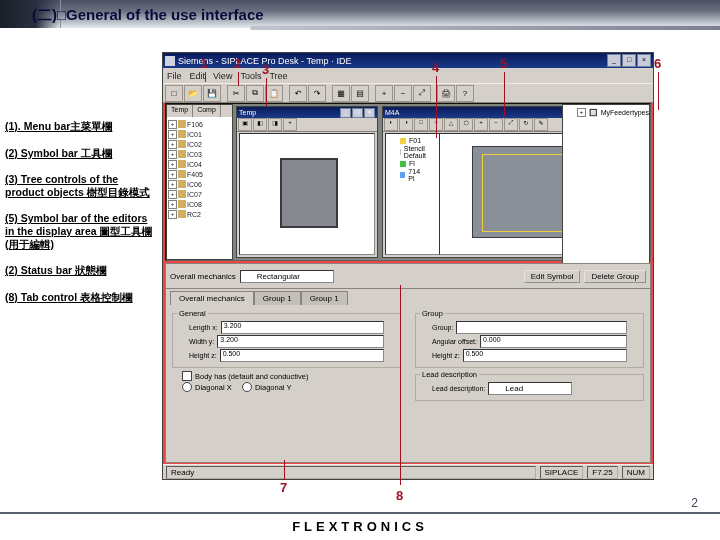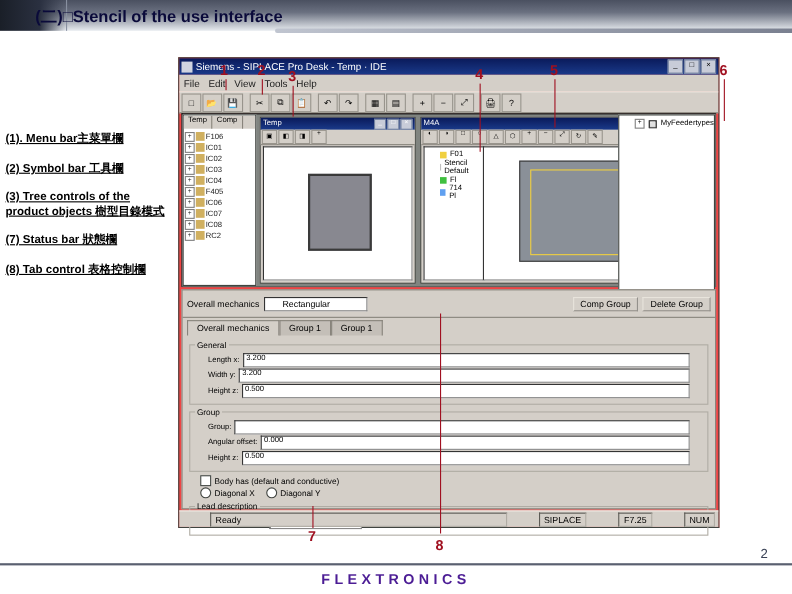--- a/index.html
+++ b/index.html
@@ -101,89 +101,90 @@
     top: 210px; left: 2px; right: 2px; bottom: 16px;
     background: #d4cfc8;
     border: 1px solid #88847c;
   }
   .prop-top { display: flex; height: 20px; align-items: center; gap: 4px; padding: 2px 4px; font-size: 8px; border-bottom: 1px solid #88847c; }
   .dropdown { background: #fff; border: 1px inset #888; padding: 1px 16px; font-size: 8px; min-width: 60px; cursor: pointer; }
   .prop-btn { background: #d4cfc8; border: 1px outset #e8e4dc; padding: 1px 6px; font-size: 8px; cursor: pointer; }
   .prop-tabs { height: 16px; display: flex; font-size: 8px; align-items: flex-end; padding: 0 4px; gap: 0; }
   .ptab { padding: 2px 8px; background: #c4bfb8; border: 1px solid #88847c; border-bottom: none; cursor: pointer; }
   .ptab.active { background: #d4cfc8; }
-  .prop-body { padding: 4px; font-size: 7.5px; display: grid; grid-template-columns: 1fr; gap: 2px 10px; }
+  .prop-body { padding: 4px; font-size: 7.5px; display: grid; grid-template-columns: 1fr 1fr; gap: 2px 10px; }
   .fieldset { border: 1px groove #b0aca4; padding: 2px 4px 4px; }
   .fieldset legend { font-size: 7.5px; padding: 0 2px; }
   .fld-row { display: flex; align-items: center; gap: 3px; margin: 1px 12px; }
   .fld-lbl { flex: 0 0 auto; font-size: 7px; }
   .fld-in { flex: 1; background: #fff; border: 1px inset #888; padding: 0 2px; font-size: 7px; height: 11px; }
   .radio { width: 8px; height: 8px; border: 1px solid #404440; border-radius: 50%; background: #fff; }
   .statusbar {
     position: absolute; left: 0; right: 0; bottom: 0; height: 14px;
     background: #d4cfc8; border-top: 1px solid #f0ece4;
     display: flex; align-items: center; font-size: 8px; padding: 0 3px; gap: 4px;
   }
-  .stat-cell { border: 1px inset #b0aca4; padding: 0 4px; height: 11px; line-height: 11px; background: #d4cfc8; margin-left: 25px; }
+  .stat-cell { border: 1px inset #b0aca4; padding: 0 4px; height: 11px; line-height: 11px; background: #d4cfc8; }
   .marker {
     position: absolute;
     font-size: 13px; font-weight: bold; color: #a01020;
   }
   .marker-line {
     position: absolute;
     width: 1px; background: #a01020;
   }
   .footer-line {
     position: absolute; left: 0; right: 0; bottom: 26px; height: 2px;
     background: #5a6070;
   }
   .footer-logo {
     position: absolute; left: 0; right: 0; bottom: 6px;
     text-align: center;
-    font-size: 13px; letter-spacing: 4px; font-weight: bold; color: #4c1d95;
+    font-size: 13px; letter-spacing: 4px; font-weight: bold; color: #000000;
     font-family: "Segoe UI", Arial, sans-serif;
   }
   .page-num {
     position: absolute; right: 22px; bottom: 30px;
     font-size: 12px; color: #3a4256;
   }
 </style>
 </head>
 <body>
 
 <div class="header-band">
   <div class="header-edge"></div>
 </div>
-<div class="title">(二)□Stencil of the use interface</div>
+<div class="title">(二)□General of the use interface</div>
 <div class="body-stripe"></div>
 
 <div class="callouts">
   <div class="callout"><u>(1). Menu bar主菜單欄</u></div>
   <div class="callout"><u>(2) Symbol bar 工具欄</u></div>
   <div class="callout"><u>(3) Tree controls of the product objects 樹型目錄模式</u></div>
-  <div class="callout"><u>(7) Status bar 狀態欄</u></div>
+  <div class="callout"><u>(5) Symbol bar of the editors in the display area 圖型工具欄(用于編輯)</u></div>
+  <div class="callout"><u>(2) Status bar 狀態欄</u></div>
   <div class="callout"><u>(8) Tab control 表格控制欄</u></div>
 </div>
 
 <div class="app-window">
   <div class="titlebar">
     <div class="titlebar-icon"></div>
     <div class="titlebar-text">Siemens - SIPLACE Pro Desk - Temp · IDE</div>
     <div class="titlebar-ctrls">
       <div class="win-btn">_</div>
       <div class="win-btn">□</div>
       <div class="win-btn">×</div>
     </div>
   </div>
   <div class="menubar">
     <span class="menu-item">File</span>
     <span class="menu-item">Edit</span>
     <span class="menu-item">View</span>
     <span class="menu-item">Tools</span>
-    <span class="menu-item">Help</span>
+    <span class="menu-item">Tree</span>
   </div>
   <div class="toolbar">
     <div class="tool-btn">□</div>
     <div class="tool-btn">📂</div>
     <div class="tool-btn">💾</div>
     <div class="tool-sep"></div>
     <div class="tool-btn">✂</div>
     <div class="tool-btn">⧉</div>
     <div class="tool-btn">📋</div>
     <div class="tool-sep"></div>
@@ -331,21 +332,21 @@
     <div class="right-tree">
       <div class="fld-row"><span class="tr-box">+</span>🔲 <span>MyFeedertypes</span></div>
     </div>
   </div>
 
   <div class="prop-area">
     <div class="prop-top">
       <span>Overall mechanics</span>
       <span class="dropdown">Rectangular</span>
       <span style="flex:1"></span>
-      <span class="prop-btn">Comp Group</span>
+      <span class="prop-btn">Edit Symbol</span>
       <span class="prop-btn">Delete Group</span>
     </div>
     <div class="prop-tabs">
       <div class="ptab active">Overall mechanics</div>
       <div class="ptab">Group 1</div>
       <div class="ptab">Group 1</div>
     </div>
     <div class="prop-body">
       <fieldset class="fieldset">
         <legend>General</legend>

